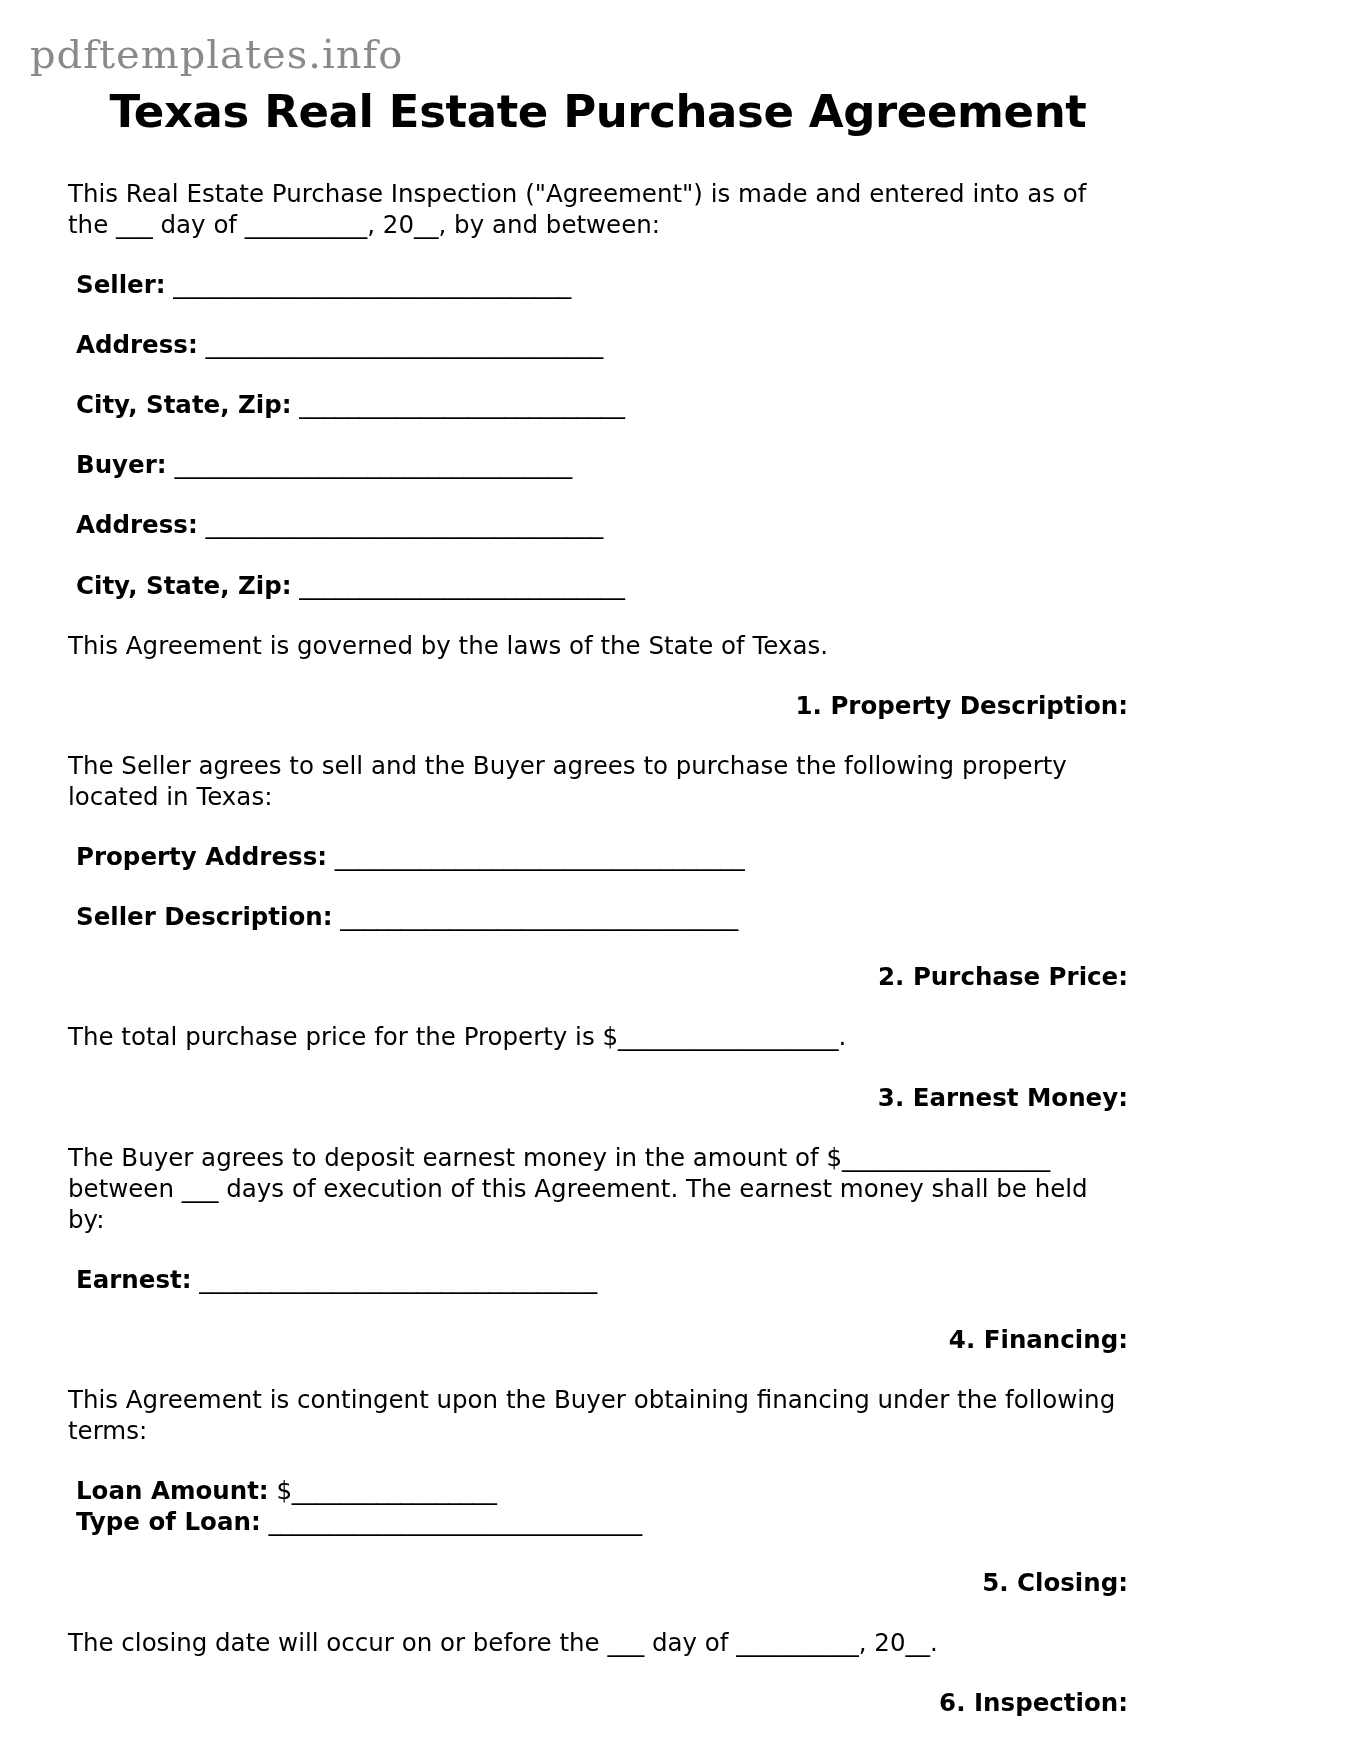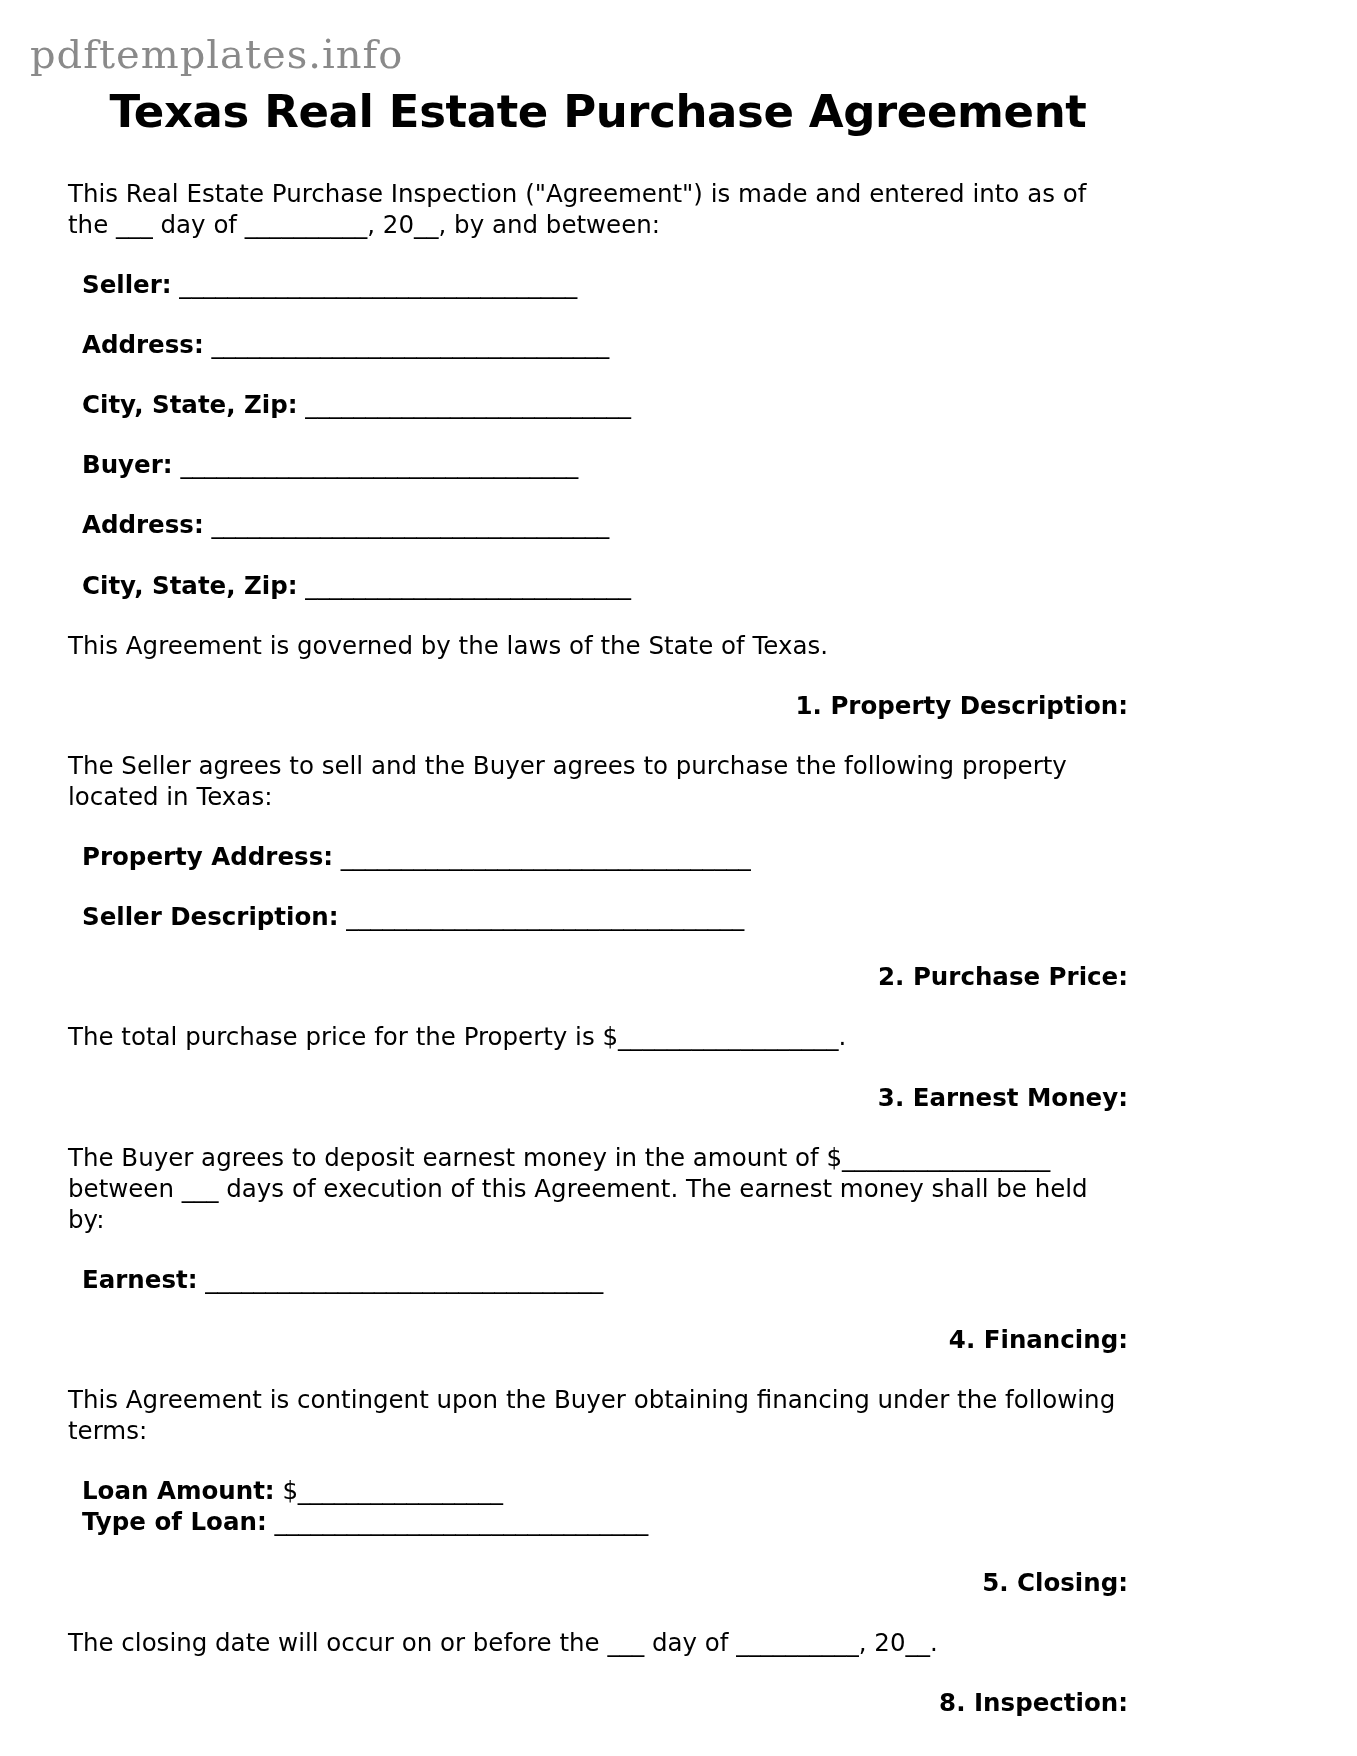--- a/index.html
+++ b/index.html
@@ -54,21 +54,21 @@
   p.para {
     font-size: 24.5px;
     line-height: 1.27;
     margin: 0 0 29px 0;
     color: #000;
     font-weight: normal;
   }
   .field-row {
     font-size: 24.5px;
     line-height: 1.27;
-    margin: 0 0 29px 14px;
+    margin: 0 0 29px 8px;
     color: #000;
     white-space: nowrap;
   }
   .field-label {
     font-weight: bold;
   }
   .blank {
     font-weight: normal;
     letter-spacing: -0.2px;
   }
@@ -154,16 +154,16 @@
       <span class="blank">$_________________</span>
     </div>
     <div class="field-row">
       <span class="field-label">Type of Loan:</span>
       <span class="blank">_______________________________</span>
     </div>
 
     <h2 class="section-head">5. Closing:</h2>
     <p class="para">The closing date will occur on or before the ___ day of __________, 20__.</p>
 
-    <h2 class="section-head">8. Inspection:</h2>
+    <h2 class="section-head">6. Inspection:</h2>
 
   </div>
 </div>
 
 </body></html>

